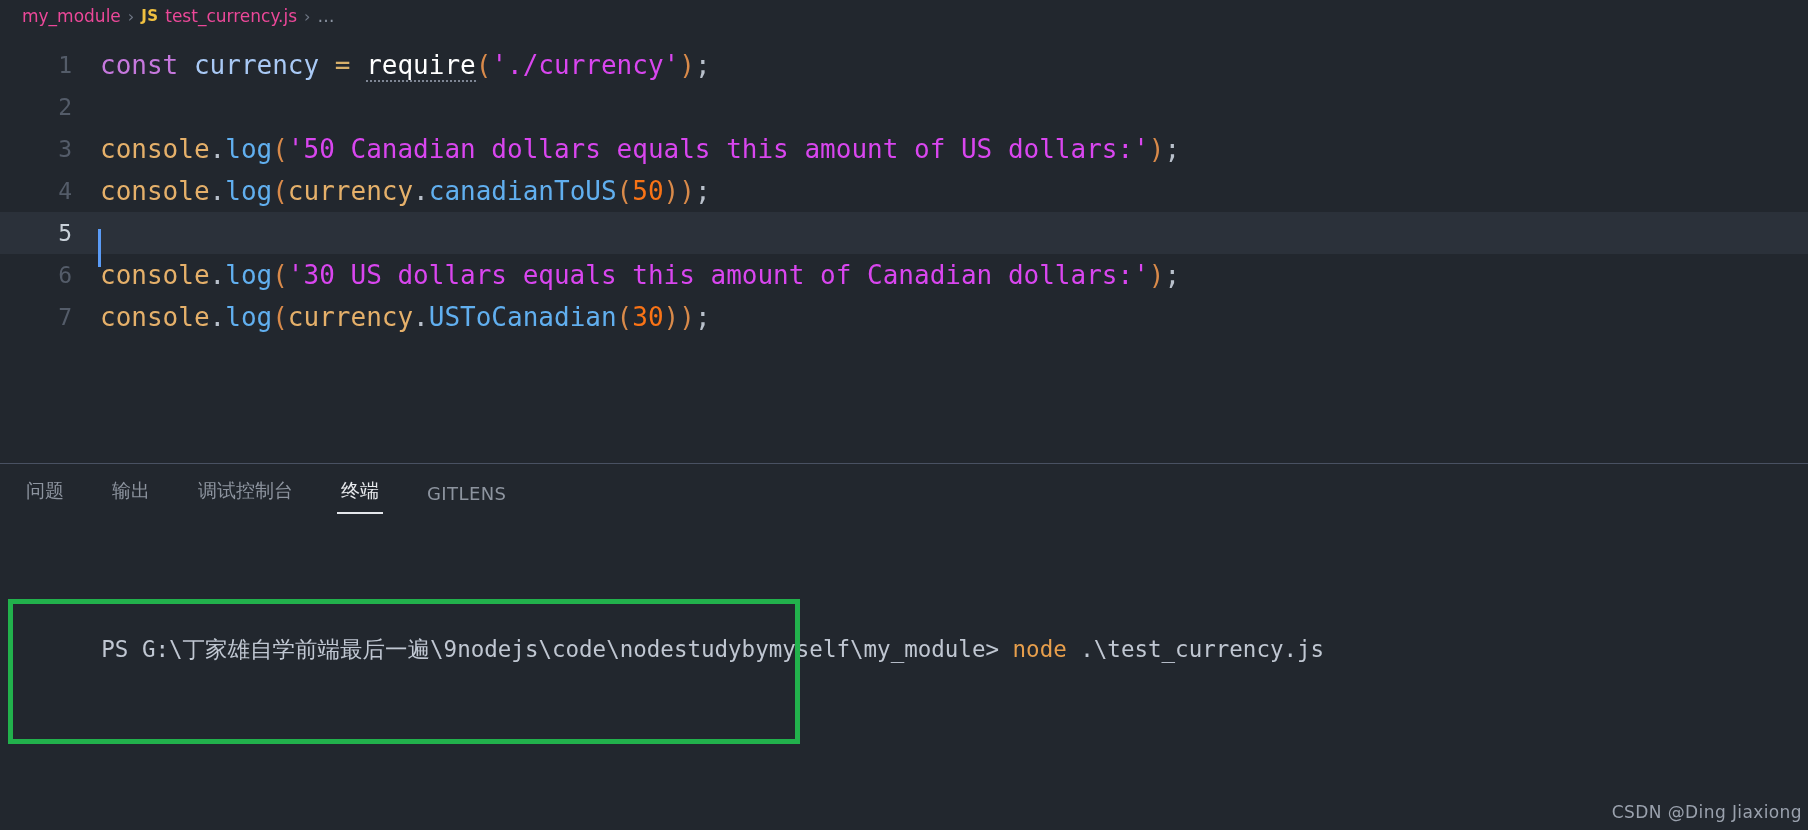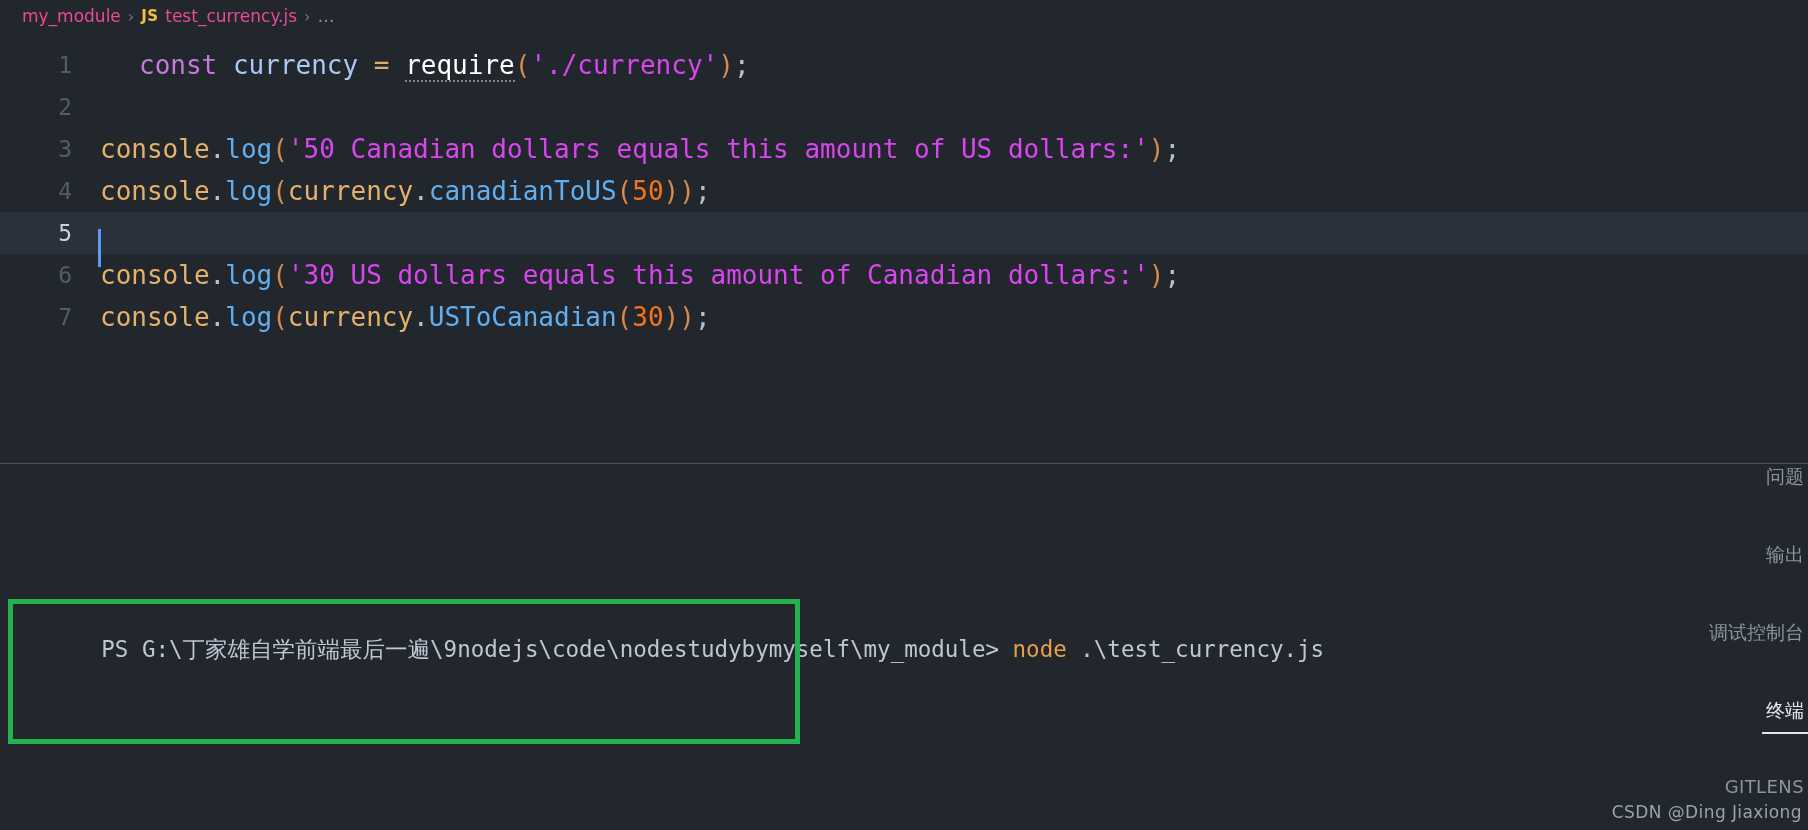--- a/index.html
+++ b/index.html
@@ -61,21 +61,21 @@
   .code-text{ position:relative; padding-left:0; }
   .code-line.active .code-text::before{
     content:"";
     position:absolute;
     left:-2px; top:-4px;
     width:3px; height:38px;
     background:#5a9bf6;
   }
 
   
-  .t-kw      { color:#c678dd;margin-left:39px; }
+  .t-kw      { color:#c678dd; }
   .t-var     { color:#a9c9f5; }
   .t-op      { color:#d8b06a; }
   .t-fn      { color:#ffffff; position:relative;text-align:center; }
   .t-fn.dotted{ border-bottom:2px dotted #7f8694; }
   .t-paren   { color:#d98a4a; }
   .t-str     { color:#d946ef; }
   .t-obj     { color:#e5b06a; }
   .t-punc    { color:#b9c0cb; }
   .t-num     { color:#f97316; }
   .t-method  { color:#61afef; }
@@ -92,30 +92,29 @@
     height:calc(830px - 464px);
     position:relative;
   }
   .panel-tabs{
     display:flex;
     align-items:flex-end;
     height:52px;
     padding-left:22px;
     gap:40px;
     font-family:"DejaVu Sans","Liberation Sans",sans-serif;
-    flex-direction:column;
   }
   .panel-tab{
     position:relative;
     font-size:19px;
     color:#8d949f;
     padding:0 4px 12px 4px;
     cursor:pointer;
   }
-  .panel-tab.active{ color:#e8eaed;margin-left:9px; }
+  .panel-tab.active{ color:#e8eaed; }
   .panel-tab.active::after{
     content:"";
     position:absolute;
     left:0; right:0; bottom:2px;
     height:2px;
     background:#e4e6eb;
   }
   .panel-tab.latin{ font-size:18px; letter-spacing:.4px;}
 
   

